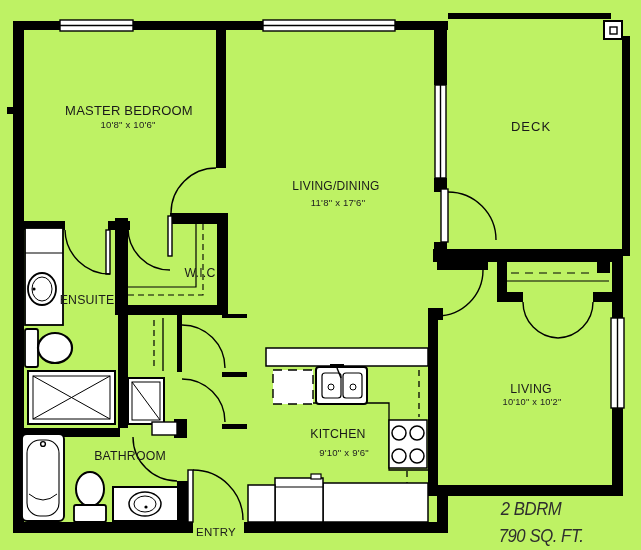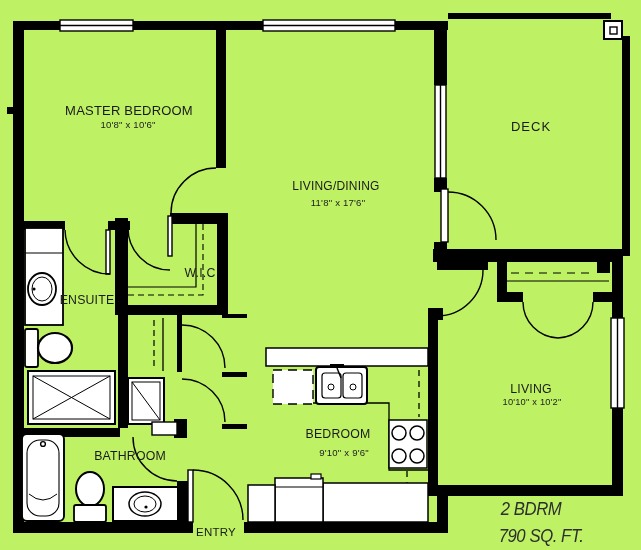--- a/index.html
+++ b/index.html
@@ -210,20 +210,20 @@
 
   <div id="lbl-master" class="lbl room-name">MASTER BEDROOM</div>
   <div id="lbl-master-dims" class="lbl room-dims">10'8" x 10'6"</div>
   <div id="lbl-living" class="lbl room-name">LIVING/DINING</div>
   <div id="lbl-living-dims" class="lbl room-dims">11'8" x 17'6"</div>
   <div id="lbl-deck" class="lbl deck-name">DECK</div>
   <div id="lbl-wic" class="lbl room-name-sm">W.I.C</div>
   <div id="lbl-ensuite" class="lbl room-name-sm">ENSUITE</div>
   <div id="lbl-bathroom" class="lbl room-name-sm">BATHROOM</div>
   <div id="lbl-entry" class="lbl room-name-sm">ENTRY</div>
-  <div id="lbl-kitchen" class="lbl room-name-sm">BEDROOM</div>
+  <div id="lbl-kitchen" class="lbl room-name-sm">KITCHEN</div>
   <div id="lbl-kitchen-dims" class="lbl room-dims">9'10" x 9'6"</div>
   <div id="lbl-bedroom" class="lbl room-name-sm">LIVING</div>
   <div id="lbl-bedroom-dims" class="lbl room-dims">10'10" x 10'2"</div>
   <div id="lbl-unit-type" class="lbl unit-text">2 BDRM</div>
   <div id="lbl-unit-area" class="lbl unit-text">790 SQ. FT.</div>
 
 </div>
 
 </body></html>

